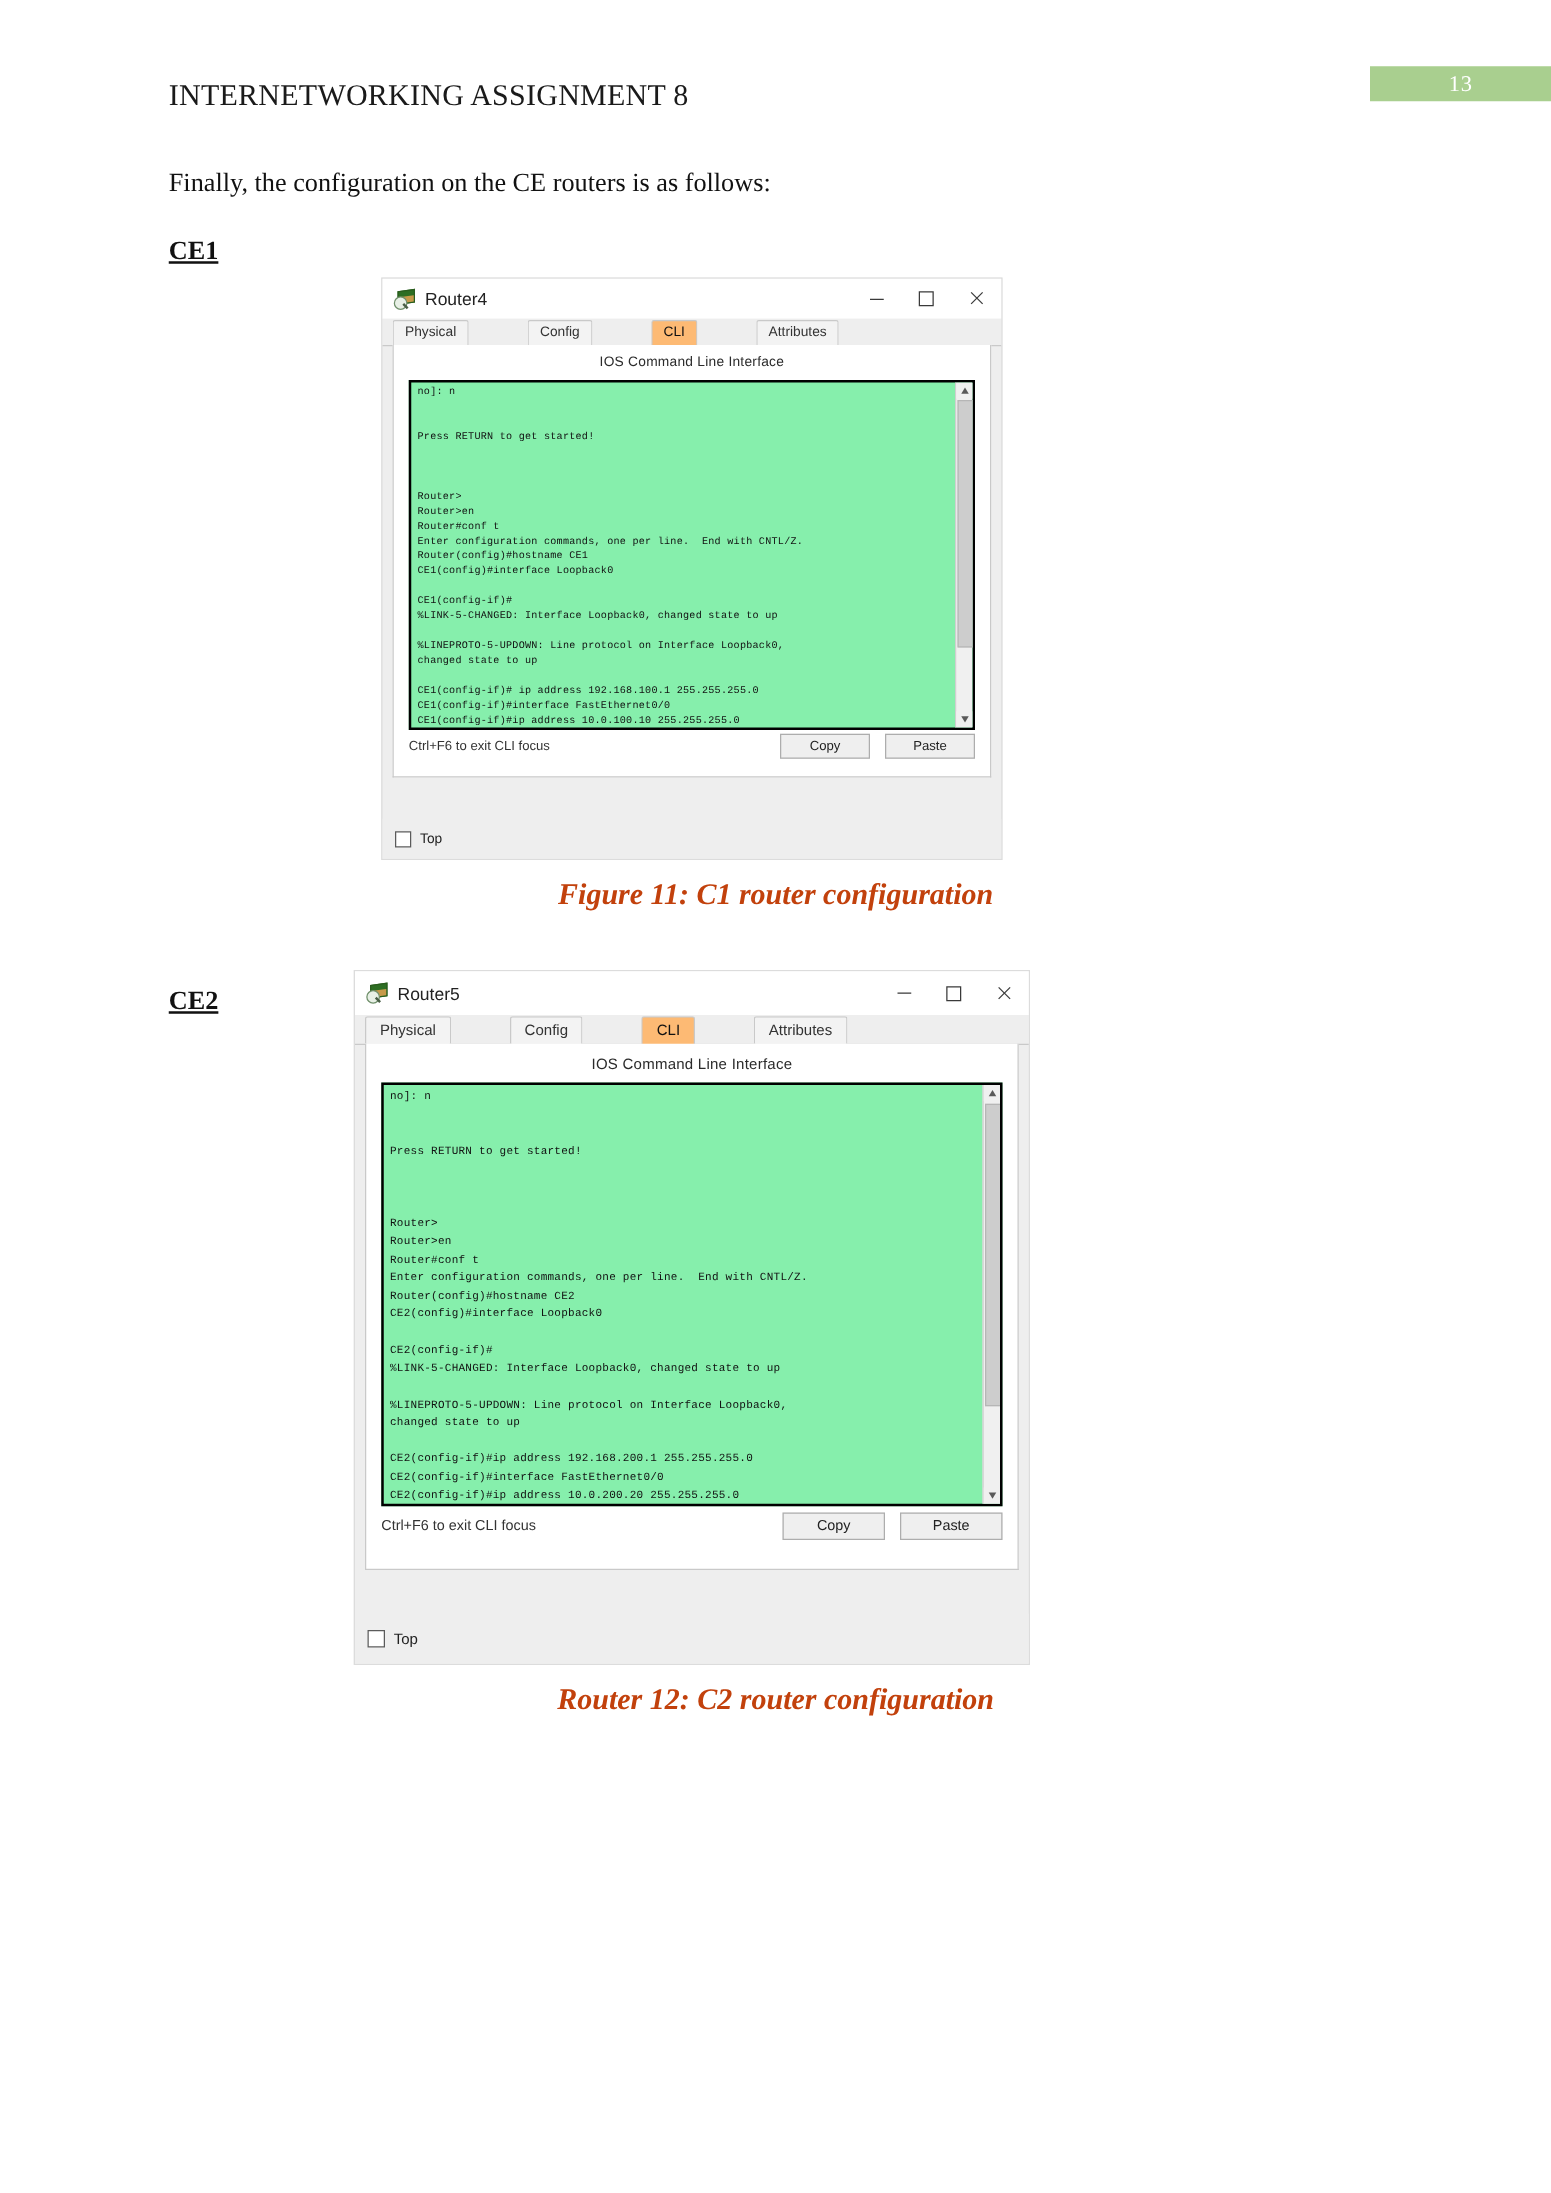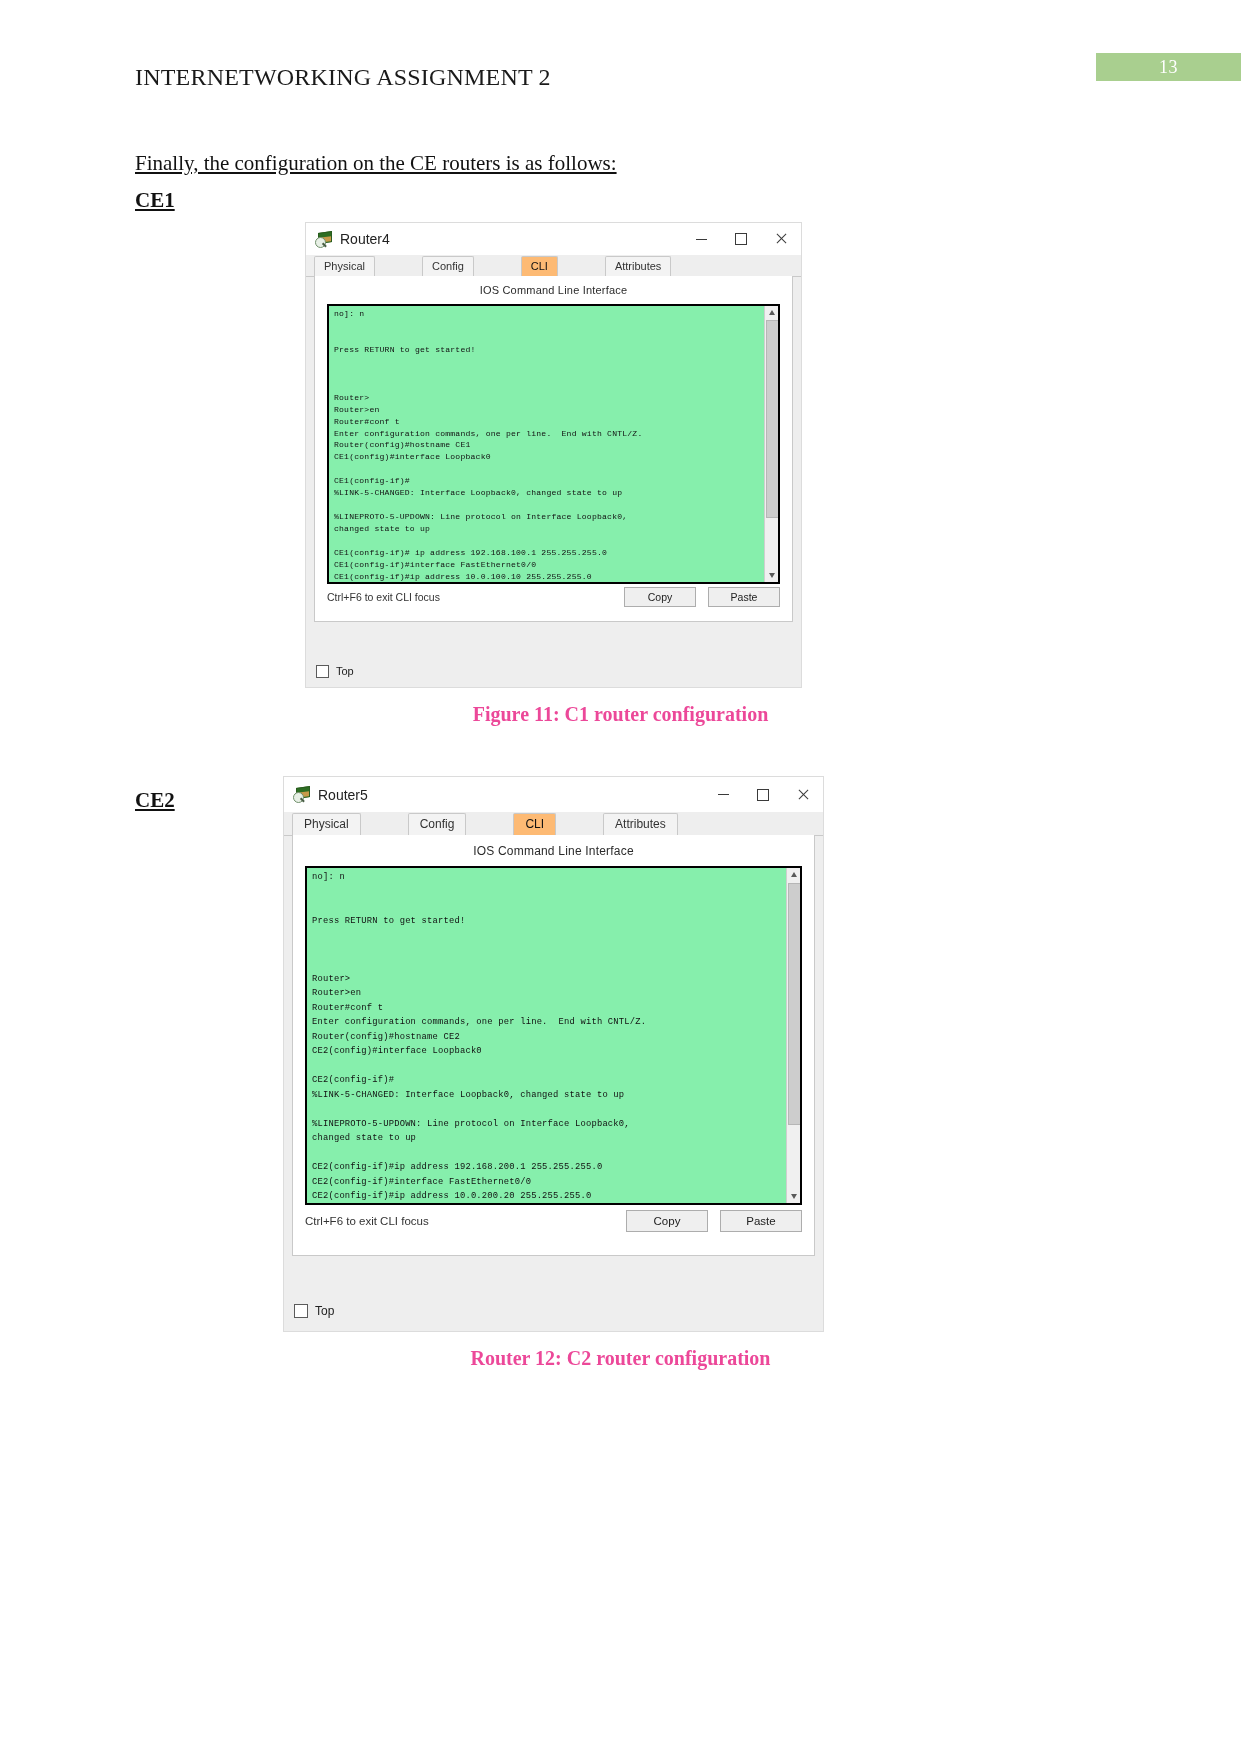--- a/index.html
+++ b/index.html
@@ -18,34 +18,34 @@
     display:flex;align-items:center;justify-content:center;
     letter-spacing:.5px;
   }
   .doc-title{
     position:absolute;left:135px;top:64px;
     font-size:24px;color:#1a1a1a;letter-spacing:.2px;
     white-space:nowrap;
   }
 
   .intro-line{
-    position:absolute;left:135px;top:151px;
-    font-size:21px;color:#111;white-space:nowrap;text-decoration:underline;
+    position:absolute;left:135px;top:134px;
+    font-size:21px;color:#111;white-space:nowrap;
   }
   .section-label{
     position:absolute;left:135px;
     font-size:21px;font-weight:bold;color:#111;
     text-decoration:underline;text-underline-offset:2px;
   }
   #lbl-ce1{top:188px;}
   #lbl-ce2{top:744px;margin-top:44px;}
 
   .figure-caption{
     position:absolute;width:1241px;text-align:center;
-    font-size:20px;font-weight:bold;color:#ec4899;
+    font-size:24px;font-weight:bold;color:#c2410c;font-style:italic;
   }
   #cap1{top:703px;}
   #cap2{top:1347px;}
 
   
   .pt-window{
     position:absolute;background:#eeeeee;
     border:1px solid #dcdcdc;
     font-family:"Liberation Sans", sans-serif;
     box-sizing:border-box;
@@ -201,21 +201,21 @@
 </style>
 </head>
 <body>
 
 <div class="page">
 
   <div class="page-badge">
     <span>13</span>
   </div>
 
-  <div class="doc-title">INTERNETWORKING ASSIGNMENT 2</div>
+  <div class="doc-title">INTERNETWORKING ASSIGNMENT 8</div>
 
   <div class="intro-line">Finally, the configuration on the CE routers is as follows:</div>
 
   <div class="section-label" id="lbl-ce1">CE1</div>
 
   <div class="pt-window" id="win1">
 
     <div class="pt-titlebar">
       <span class="pt-icon">
         <span class="box"></span>

